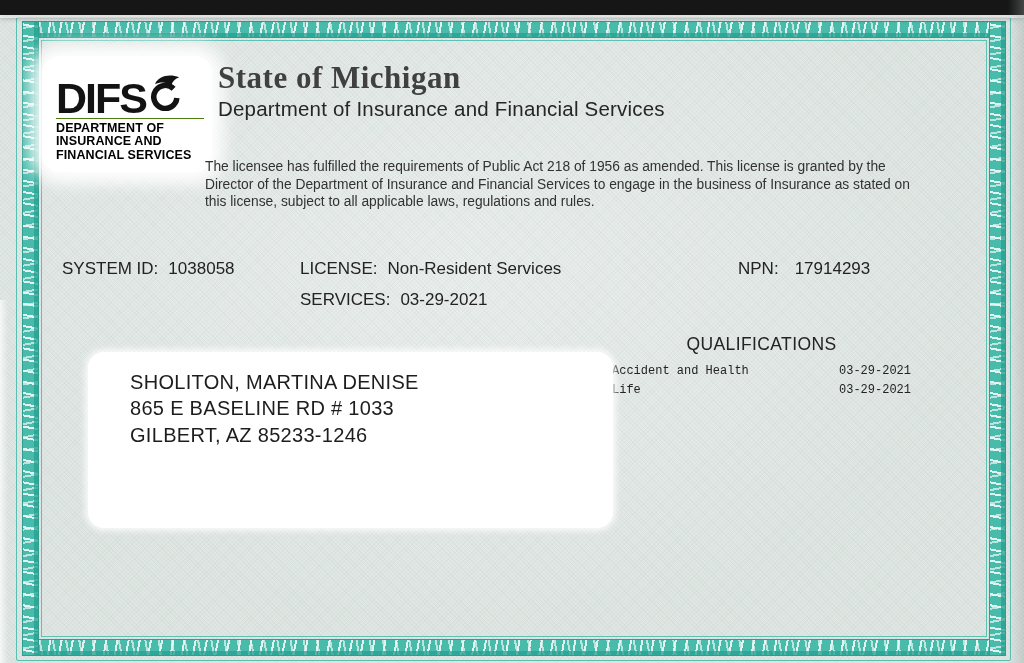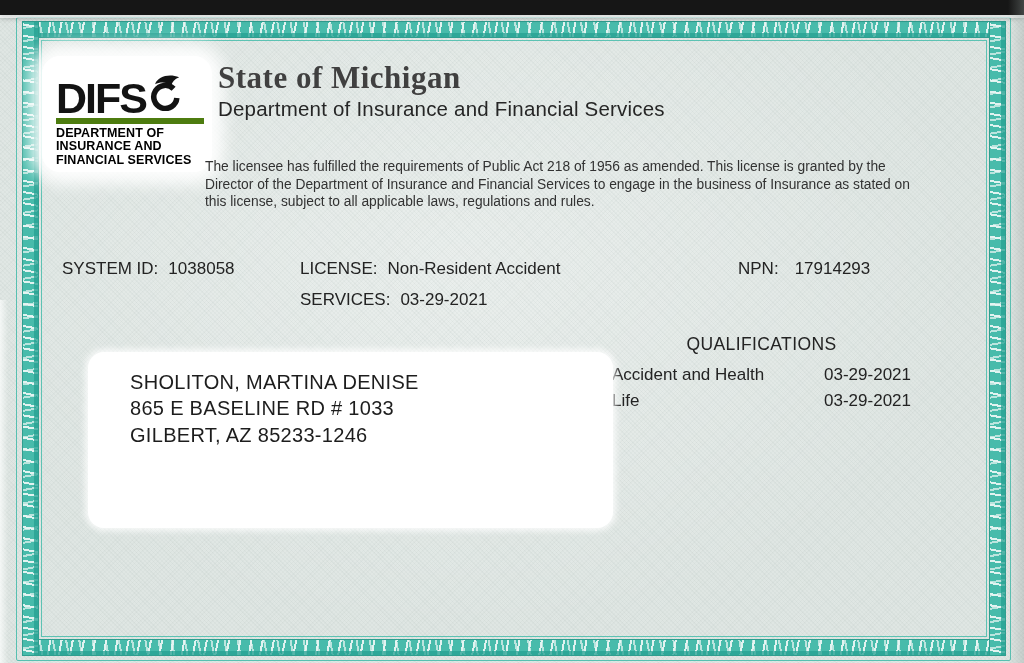--- a/index.html
+++ b/index.html
@@ -68,21 +68,21 @@
 
   
   .logo-card{
     position:absolute;left:42px;top:56px;width:170px;height:116px;
     background:#ffffff;border-radius:18px;
     box-shadow:0 0 16px 12px rgba(255,255,255,.92);
     padding:26px 0 0 14px;box-sizing:border-box;
   }
   .logo-row{
     display:flex;align-items:flex-start;
-    border-bottom:6px solid #4d7c0f;
+    border-bottom:1px solid #4d7c0f;
     width:148px;padding-bottom:2px;
   }
   .logo-acronym{
     font-size:43px;font-weight:800;letter-spacing:-2px;
     color:#131313;line-height:0.78;font-family:"Liberation Sans",sans-serif;
   }
   .eagle{width:37px;height:37px;margin-left:-2px;margin-top:-8px;flex:none;}
   .logo-dept{
     margin-top:3px;font-size:12.5px;font-weight:700;line-height:1.08;
     letter-spacing:.1px;color:#000000;white-space:nowrap;
@@ -111,21 +111,21 @@
   .f-npn .lbl{margin-right:16px;}
   .f-effective{left:300px;top:290px;}
   
   .quals{position:absolute;left:612px;top:334px;width:299px;}
   .quals-heading{
     text-align:center;font-size:17.5px;color:#232323;letter-spacing:.4px;
     margin-bottom:7px;
   }
   .qual-row{
     display:flex;justify-content:space-between;
-    font-size:17px;color:#232323;line-height:1.55;
+    font-size:12px;color:#232323;line-height:1.55;font-family:Liberation Mono, monospace;
   }
   
   .address-card{
     position:absolute;left:88px;top:352px;width:525px;height:176px;
     background:#ffffff;border-radius:16px;
     box-shadow:0 0 6px 3px rgba(255,255,255,.8);
     padding:17px 0 0 42px;box-sizing:border-box;
   }
   .address-line{
     font-size:20px;color:#1d1d1d;line-height:1.32;letter-spacing:.3px;
@@ -163,21 +163,21 @@
 
   <div class="hdr-title">State of Michigan</div>
   <div class="hdr-subtitle">Department of Insurance and Financial Services</div>
 
   <p class="statement">The licensee has fulfilled the requirements of Public Act 218 of 1956 as amended. This license is granted by the Director of the Department of Insurance and Financial Services to engage in the business of Insurance as stated on this license, subject to all applicable laws, regulations and rules.</p>
 
   <div class="field f-system">
     <span class="lbl">SYSTEM ID:</span><span>1038058</span>
   </div>
   <div class="field f-license">
-    <span class="lbl">LICENSE:</span><span>Non-Resident Accident</span>
+    <span class="lbl">LICENSE:</span><span>Non-Resident Services</span>
   </div>
   <div class="field f-npn">
     <span class="lbl">NPN:</span><span>17914293</span>
   </div>
   <div class="field f-effective">
     <span class="lbl">SERVICES:</span><span>03-29-2021</span>
   </div>
 
   <div class="quals">
     <div class="quals-heading">QUALIFICATIONS</div>

